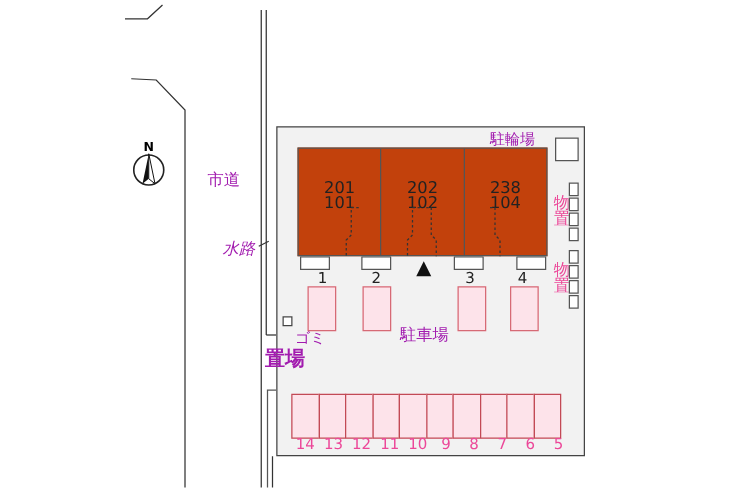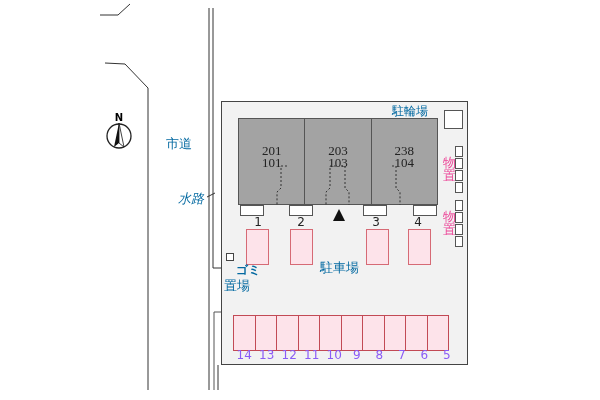--- a/index.html
+++ b/index.html
@@ -3,37 +3,37 @@
 <meta charset="utf-8">
 <style>
   html, body { margin:0; padding:0; background:#ffffff; }
   body { width:600px; height:400px; position:relative; overflow:hidden;
          font-family:"DejaVu Sans", sans-serif; color:#222; }
   .abs { position:absolute; }
   svg.roads { position:absolute; left:0; top:0; }
   .site { position:absolute; left:221px; top:101px; width:247px; height:264px;
           background:#f2f2f2; border:1.5px solid #444; box-sizing:border-box; }
   .building { position:absolute; left:238px; top:118px; width:200px; height:87px;
-              background:#a3a3a3; border:1px solid #555; box-sizing:border-box; display:flex;font-family:Liberation Serif, serif; }
+              background:#c2410c; border:1px solid #555; box-sizing:border-box; display:flex; }
   .unit { flex:1; border-right:1px solid #555; position:relative; box-sizing:border-box; }
   .unit:last-child { border-right:none; }
   .unit-nums { position:absolute; top:26px; left:0; right:0; text-align:center;
                font-size:13px; line-height:12px; color:#222; }
   .unit-nums span { display:block; }
   .porch { position:absolute; width:24px; height:11px; background:#fff;
            border:1px solid #555; box-sizing:border-box; top:205px; }
   .slot-num { position:absolute; font-size:12px; color:#222; text-align:center; width:20px; }
   .space { position:absolute; width:23px; height:36px; background:#fde3ea;
            border:1px solid #d66a75; box-sizing:border-box; }
   .row-spaces { position:absolute; left:233px; top:315px; height:36px; display:flex; }
   .row-spaces .rs { width:22.5px; height:36px; background:#fde3ea; border:1px solid #c24a55;
                     box-sizing:border-box; margin-right:-1px; }
-  .row-nums { position:absolute; left:233px; top:348px; display:flex; font-size:12px; color:#8b5cf6; }
+  .row-nums { position:absolute; left:233px; top:348px; display:flex; font-size:12px; color:#ec4899; }
   .row-nums span { width:22.5px; text-align:center; }
-  .label { position:absolute; font-size:13px; color:#0369a1; white-space:nowrap; }
+  .label { position:absolute; font-size:13px; color:#a21caf; white-space:nowrap; }
   .vlabel { position:absolute; font-size:13px; color:#ec4899; line-height:13px; width:14px; }
   .storage-box { position:absolute; width:8px; height:11px; background:#fff;
                  border:1px solid #555; box-sizing:border-box; }
   .bike-box { position:absolute; left:444px; top:110px; width:19px; height:19px;
               background:#fff; border:1px solid #555; box-sizing:border-box; }
   .entrance { position:absolute; left:333px; top:209px; width:0; height:0;
               border-left:6px solid transparent; border-right:6px solid transparent;
               border-bottom:12px solid #111; }
   .compass { position:absolute; left:105px; top:112px; }
 </style>
@@ -71,22 +71,22 @@
 
 <div class="building">
   <div class="unit">
     <div class="unit-nums">
       <span>201</span>
       <span>101</span>
     </div>
   </div>
   <div class="unit">
     <div class="unit-nums">
-      <span>203</span>
-      <span>103</span>
+      <span>202</span>
+      <span>102</span>
     </div>
   </div>
   <div class="unit">
     <div class="unit-nums">
       <span>238</span>
       <span>104</span>
     </div>
   </div>
 </div>
 
@@ -121,22 +121,22 @@
 <div class="storage-box" style="left:455px;top:158px;"></div>
 <div class="storage-box" style="left:455px;top:170px;"></div>
 <div class="storage-box" style="left:455px;top:182px;"></div>
 <div class="vlabel" style="left:443px;top:210px;">物置</div>
 <div class="storage-box" style="left:455px;top:200px;"></div>
 <div class="storage-box" style="left:455px;top:212px;"></div>
 <div class="storage-box" style="left:455px;top:224px;"></div>
 <div class="storage-box" style="left:455px;top:236px;"></div>
 
 <div class="abs" style="left:226px;top:253px;width:8px;height:8px;background:#fff;border:1px solid #444;box-sizing:border-box;"></div>
-<div class="label" style="left:236px;top:262px;font-size:12px;font-weight:bold;">ゴミ</div>
-<div class="label" style="left:224px;top:277px;font-size:13px;">置場</div>
+<div class="label" style="left:236px;top:262px;font-size:12px;">ゴミ</div>
+<div class="label" style="left:212px;top:277px;font-size:16px;font-weight:bold;">置場</div>
 
 <div class="label" style="left:320px;top:259px;">駐車場</div>
 
 <div class="row-spaces">
   <div class="rs"></div>
   <div class="rs"></div>
   <div class="rs"></div>
   <div class="rs"></div>
   <div class="rs"></div>
   <div class="rs"></div>

